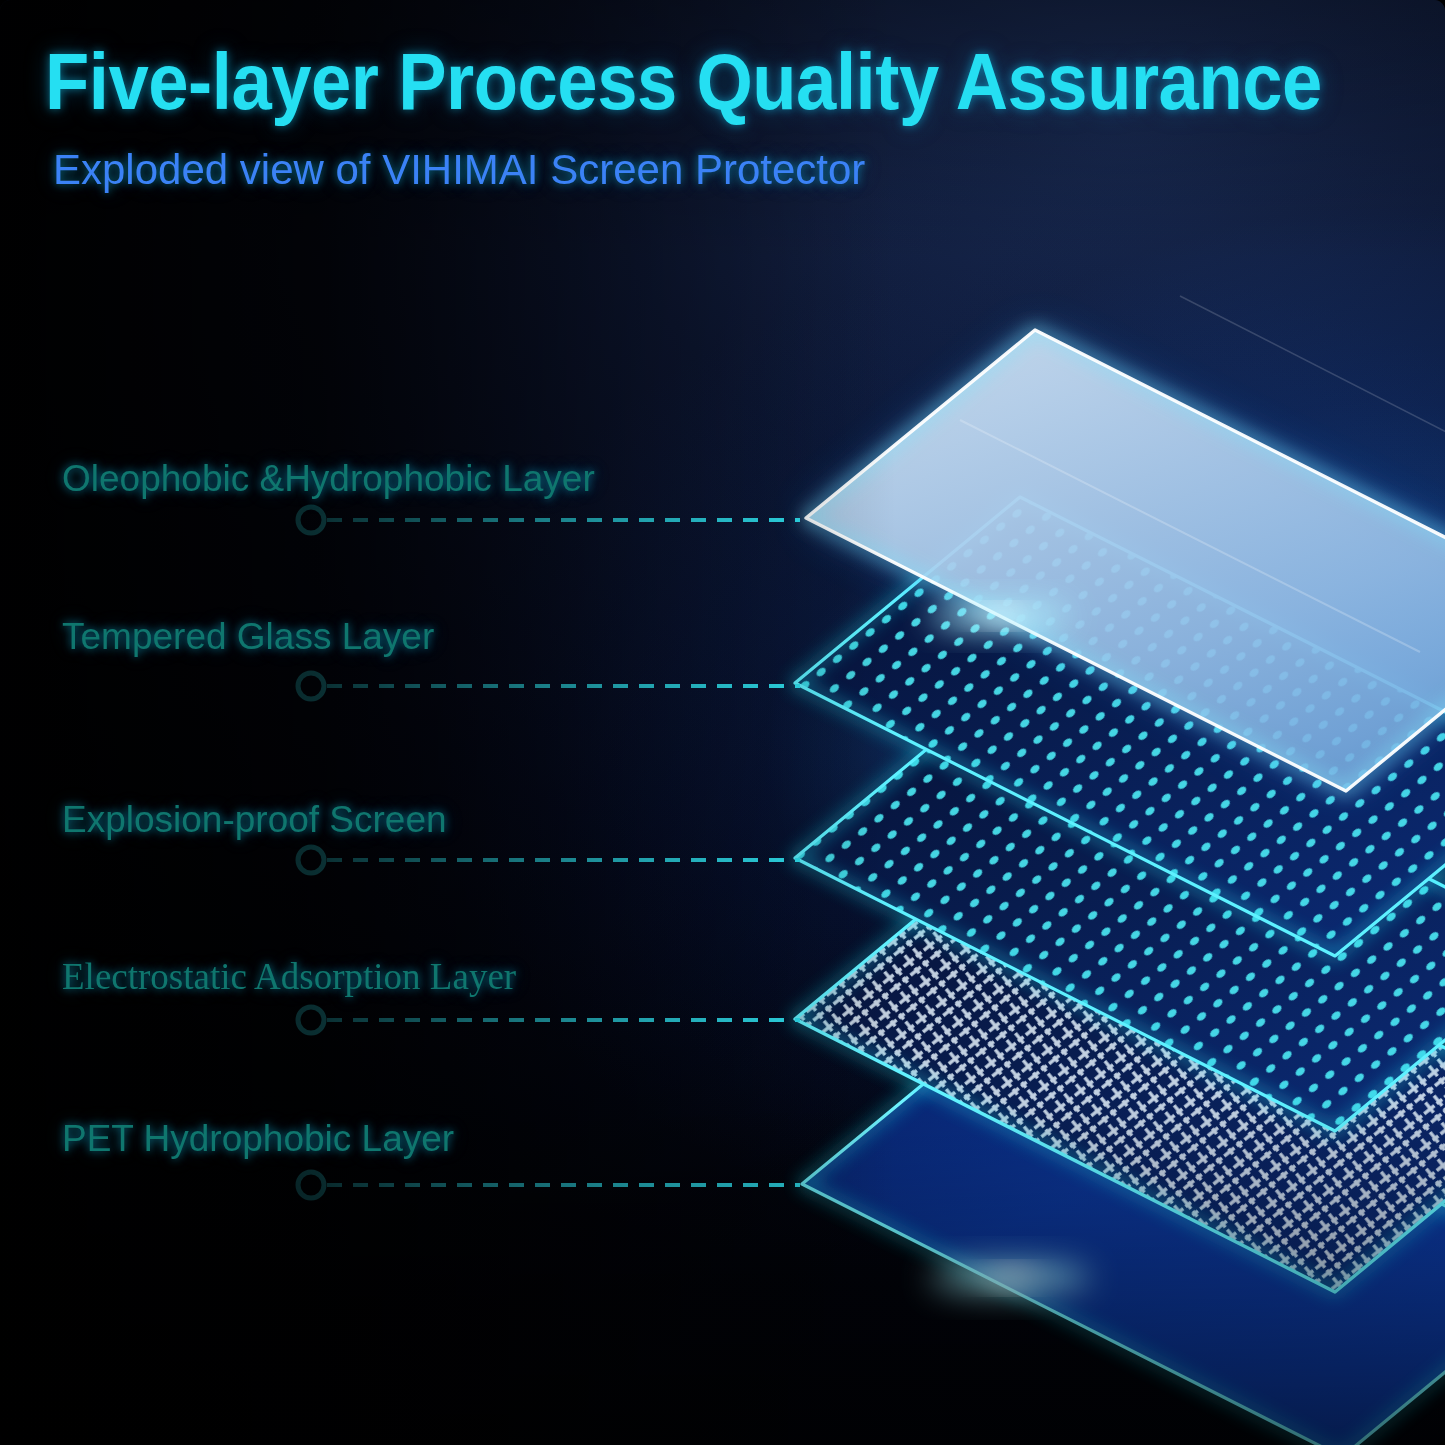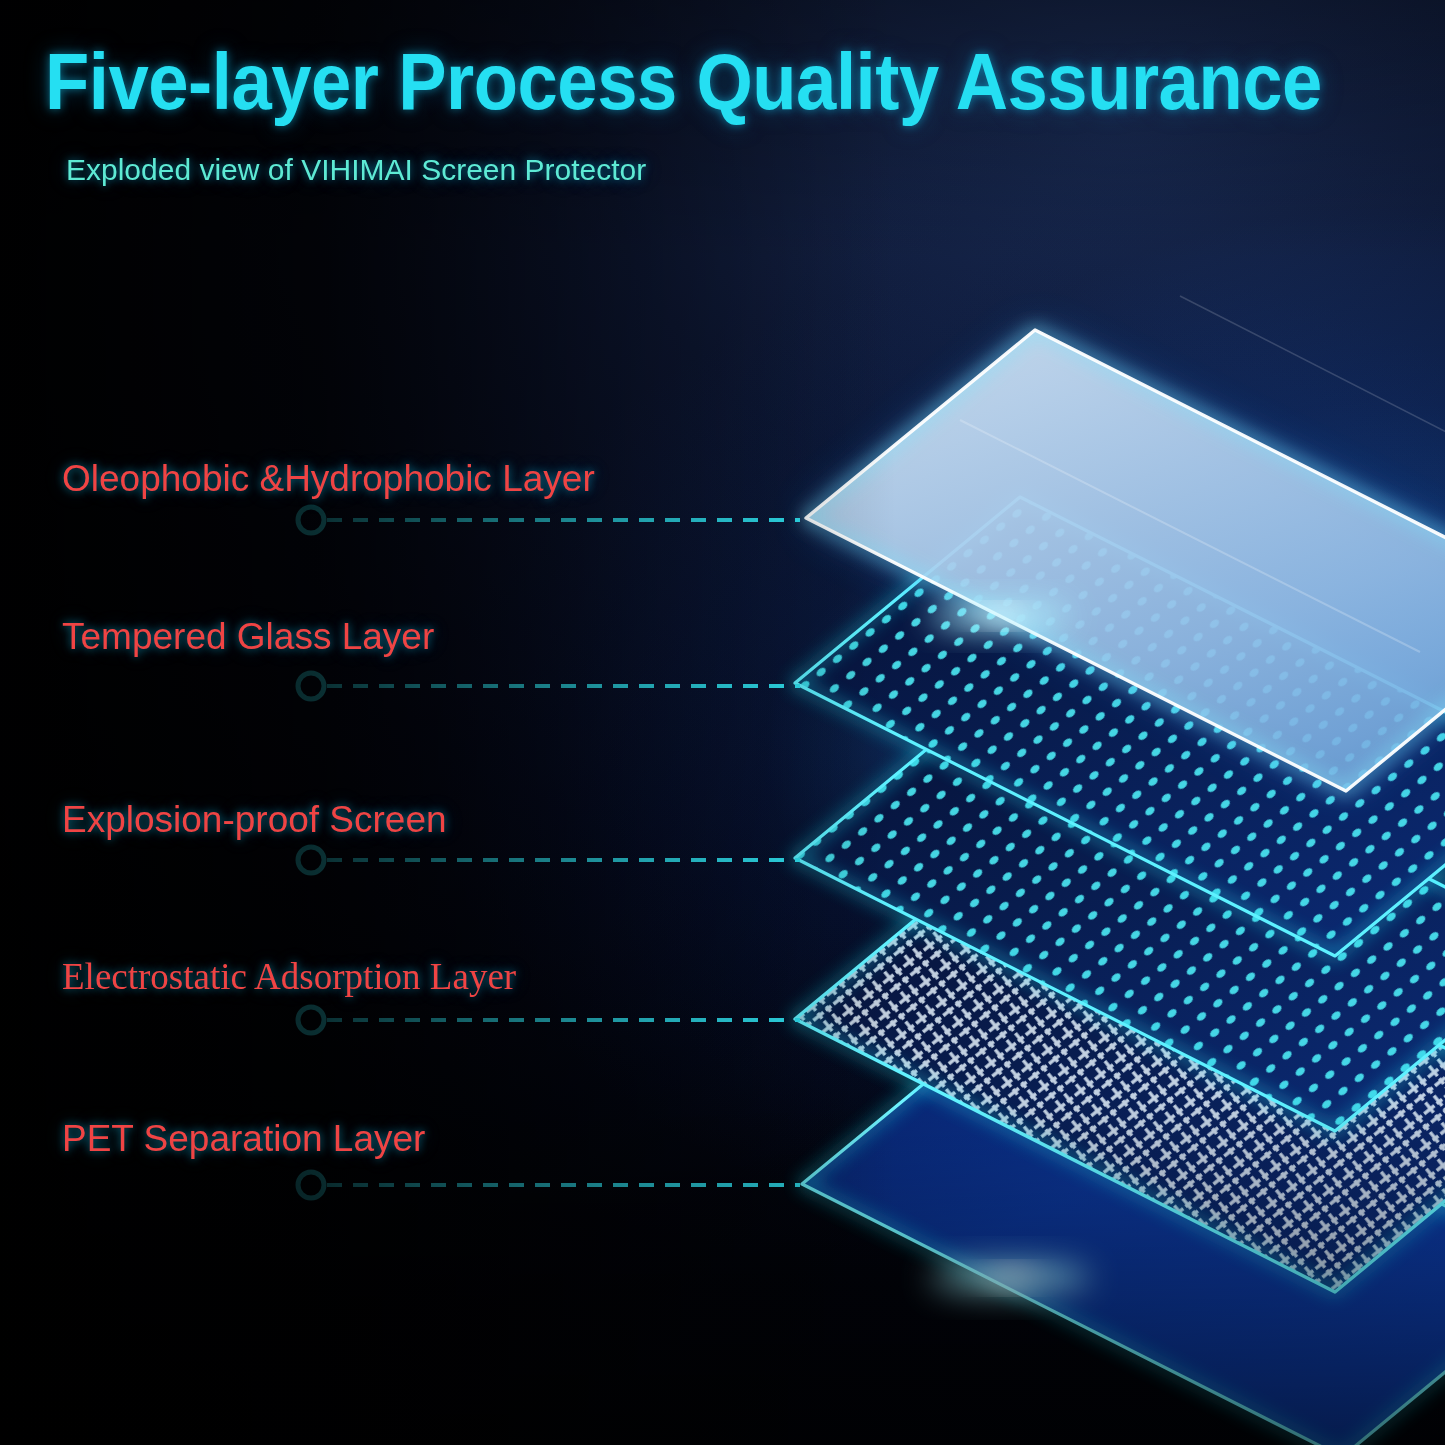--- a/index.html
+++ b/index.html
@@ -1,20 +1,21 @@
 <!DOCTYPE html>
 <html><head>
 <meta charset="utf-8">
 <style>
   html,body{margin:0;padding:0;background:#000;}
   body{width:1445px;height:1445px;overflow:hidden;font-family:"Liberation Sans",sans-serif;}
 
   #stage{
     position:relative;width:1445px;height:1445px;overflow:hidden;
     background:#000105;
+    border-radius:11px;
   }
 
   
   .bg-layer{position:absolute;inset:0;pointer-events:none;}
   #bg-base{
     background:
       radial-gradient(140% 110% at 78% 8%, #1a2c55 0%, #0d1733 26%, #05091c 52%, #01030a 74%, #000105 100%),
       #000105;
   }
   #bg-glow-right{
@@ -38,35 +39,35 @@
     font-size:80px;
     line-height:84px;
     letter-spacing:-0.5px;
     transform:scaleX(0.905);
     transform-origin:left center;
     color:#25dff2;
     white-space:nowrap;
     text-shadow:0 0 10px rgba(20,190,230,0.55),0 0 26px rgba(10,140,210,0.35);
   }
   #subtitle{
-    margin:22px 0 0 21px;
-    font-size:30px;
+    margin:22px 0 0 8px;
+    font-size:42px;
     line-height:48px;
     font-weight:400;
-    color:#5eead4;
+    color:#3b82f6;
     white-space:nowrap;
     text-shadow:0 0 9px rgba(20,190,230,0.60),0 0 22px rgba(10,140,210,0.30);
   }
 
   
   #illustration{position:absolute;left:0;top:0;width:1445px;height:1445px;}
   .callout-label{
     position:absolute;left:62px;
     font-size:37px;line-height:42px;font-weight:400;
-    color:#ef4444;white-space:nowrap;
+    color:#0f766e;white-space:nowrap;
     text-shadow:0 0 8px rgba(20,190,230,0.60),0 0 20px rgba(10,150,210,0.30);
   }
 </style>
 </head>
 <body>
 
 <div id="stage">
 
   <div class="bg-layer" id="bg-base"></div>
   <div class="bg-layer" id="bg-glow-right"></div>
@@ -210,16 +211,16 @@
   <div id="header">
     <h1 id="main-title">Five-layer Process Quality Assurance</h1>
     <div id="subtitle">Exploded view of VIHIMAI Screen Protector</div>
   </div>
 
   <div id="callouts">
       <div class="callout-label" style="top: 458px;">Oleophobic &amp;Hydrophobic Layer</div>
       <div class="callout-label" style="top: 616px;">Tempered Glass Layer</div>
       <div class="callout-label" style="top: 799px;">Explosion-proof Screen</div>
       <div class="callout-label" style="top: 956px; font-family: Liberation Serif, serif;">Electrostatic Adsorption Layer</div>
-      <div class="callout-label" style="top: 1118px;">PET Separation Layer</div>
+      <div class="callout-label" style="top: 1118px;">PET Hydrophobic Layer</div>
     </div>
 
 </div>
 
 </body></html>

